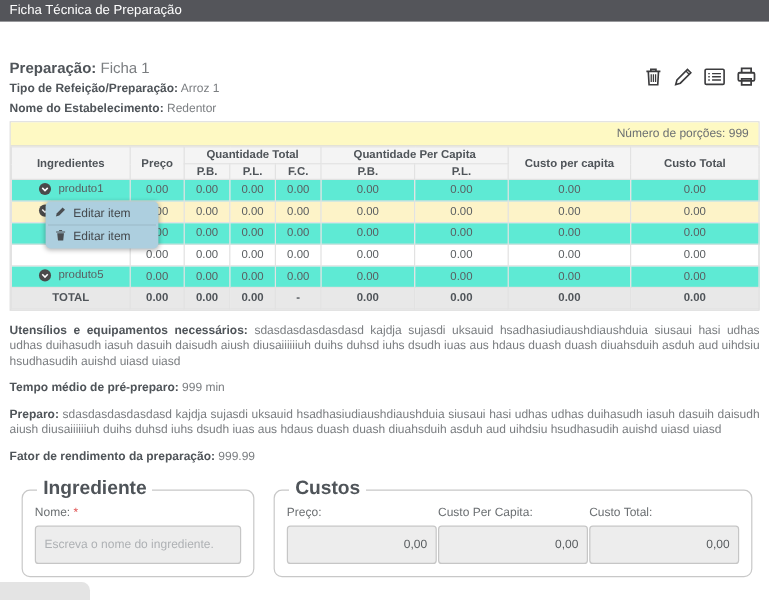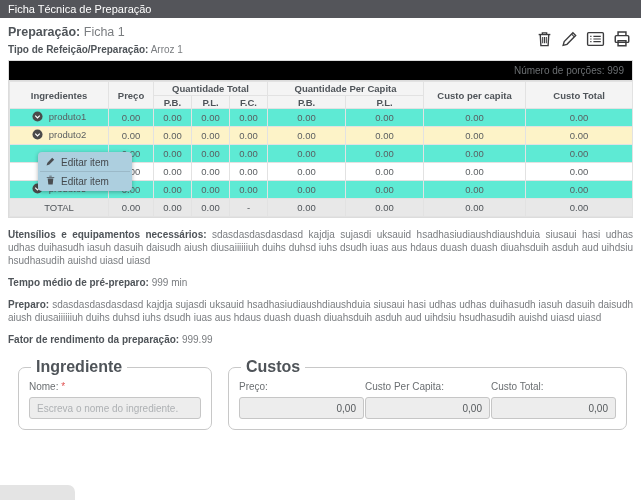--- a/index.html
+++ b/index.html
@@ -10,48 +10,48 @@
     color: #55595c;
     overflow: hidden;
     position: relative;
   }
   
   .titlebar {
     height: 18px; background: #54555a; color: #fff;
     font-size: 11px; line-height: 18px; padding-left: 8px;
   }
   
-  .info { padding: 7px 8px 0 8px; position: relative; }
+  .info { padding: 7px 8px 0 8px; position: relative; margin-top: 25px; }
   .info .l1 { font-size: 12.5px; margin-bottom: 5px; }
   .info .l2 { font-size: 10px; margin-bottom: 5px; }
   .lbl { font-weight: bold; color: #4f5459; }
   .val { color: #7a7d80; font-weight: normal; }
   .toolbar { position: absolute; right: 10px; top: 12px; display: flex; gap: 8px; }
   .toolbar svg { display: block; }
   
   .tablewrap { margin: 4px 8px 0 8px; border: 1px solid #dcdcdc; }
   .caption {
-    background: #000000; border-bottom: 1px solid #dcdcdc;
+    background: #fef9c3; border-bottom: 1px solid #dcdcdc;
     font-size: 10px; color: #6b6f72; text-align: right;
     padding: 4px 8px; height: 20px;
   }
   table { width: 100%; border-collapse: collapse; font-size: 9.5px; color: #5a5e61; table-layout: fixed; }
   th, td { border: 1px solid #e2e2e2; text-align: center; padding: 0; }
   thead th { background: #f4f4f4; color: #4f5459; font-weight: bold; height: 13px; }
   thead tr.grp th { height: 14px; }
   tbody td { height: 18px; }
   tr.stripe td { background: #5eead4; }
   tr.sel td { background: #fdf3c8; }
-  tr.totalrow td { background: #e8e8e8; font-weight: normal; color: #4f5459; }
+  tr.totalrow td { background: #e8e8e8; font-weight: bold; color: #4f5459; }
   td.cname { text-align: center; }
   .namecell { display: inline-flex; align-items: center; gap: 6px; }
   .chev svg { display: block; }
   
   .ctxmenu {
-    position: absolute; left: 38px; top: 152px; width: 94px;
+    position: absolute; left: 38px; top: 168px; width: 94px;
     background: #adcfdf; border-radius: 4px;
     box-shadow: 0 1px 4px rgba(0,0,0,.3);
     font-size: 10px; color: #44484c; padding: 1px 0; z-index: 20;
   }
   .ctxmenu .mi {
     display: flex; align-items: center; gap: 6px;
     height: 18px; padding: 0 8px; cursor: default;
   }
   .ctxmenu .sep { border-top: 1px solid rgba(0,0,0,.10); margin: 0 2px; }
   
@@ -64,21 +64,21 @@
   fieldset {
     border: 1px solid #c8c8c8; border-radius: 7px;
     padding: 2px 10px 10px 10px;
   }
   legend { font-size: 16px; font-weight: bold; color: #4f5459; padding: 0 5px; margin-left: 2px; }
   .fs-ingrediente { width: 194px; }
   .fs-custos { flex: 1; }
   .fieldlabel { font-size: 10px; color: #6b6f72; margin: 3px 0 5px 0; display: block; }
   .req { color: #e05252; }
   input.txt {
-    width: 100%; height: 22px; background: #ededed;
+    width: 100%; height: 32px; background: #ededed;
     border: 1px solid #c6c6c6; border-radius: 3px;
     font-family: "Liberation Sans", sans-serif;
     font-size: 10px; color: #55595c; padding: 0 7px;
   }
   input.txt::placeholder { color: #aeb1b4; }
   input.num { text-align: right; }
   .custos-cols { display: flex; gap: 1px; }
   .custos-cols > div { flex: 1; }
   
   .statusbox {
@@ -92,20 +92,24 @@
 <div class="titlebar">Ficha Técnica de Preparação</div>
 
 <div class="info">
   <div class="l1">
     <span class="lbl">Preparação:</span>
     <span class="val">Ficha 1</span>
   </div>
   <div class="l2">
     <span class="lbl">Tipo de Refeição/Preparação:</span>
     <span class="val">Arroz 1</span>
+  </div>
+  <div class="l2">
+    <span class="lbl">Nome do Estabelecimento:</span>
+    <span class="val">Redentor</span>
   </div>
   <div class="toolbar">
     <span>
       <svg width="17" height="18" viewBox="0 0 16 16" fill="none" stroke="#3c3c3e" stroke-width="1.3">
         <path d="M2.5 3.8h11"></path>
           <path d="M6 3.5v-1.3h4v1.3"></path>
         <path d="M4 3.8l.6 10.4h6.8l.6-10.4"></path>
         <path d="M6.3 6v6M8 6v6M9.7 6v6" stroke-width="1"></path>
       </svg>
     </span>

